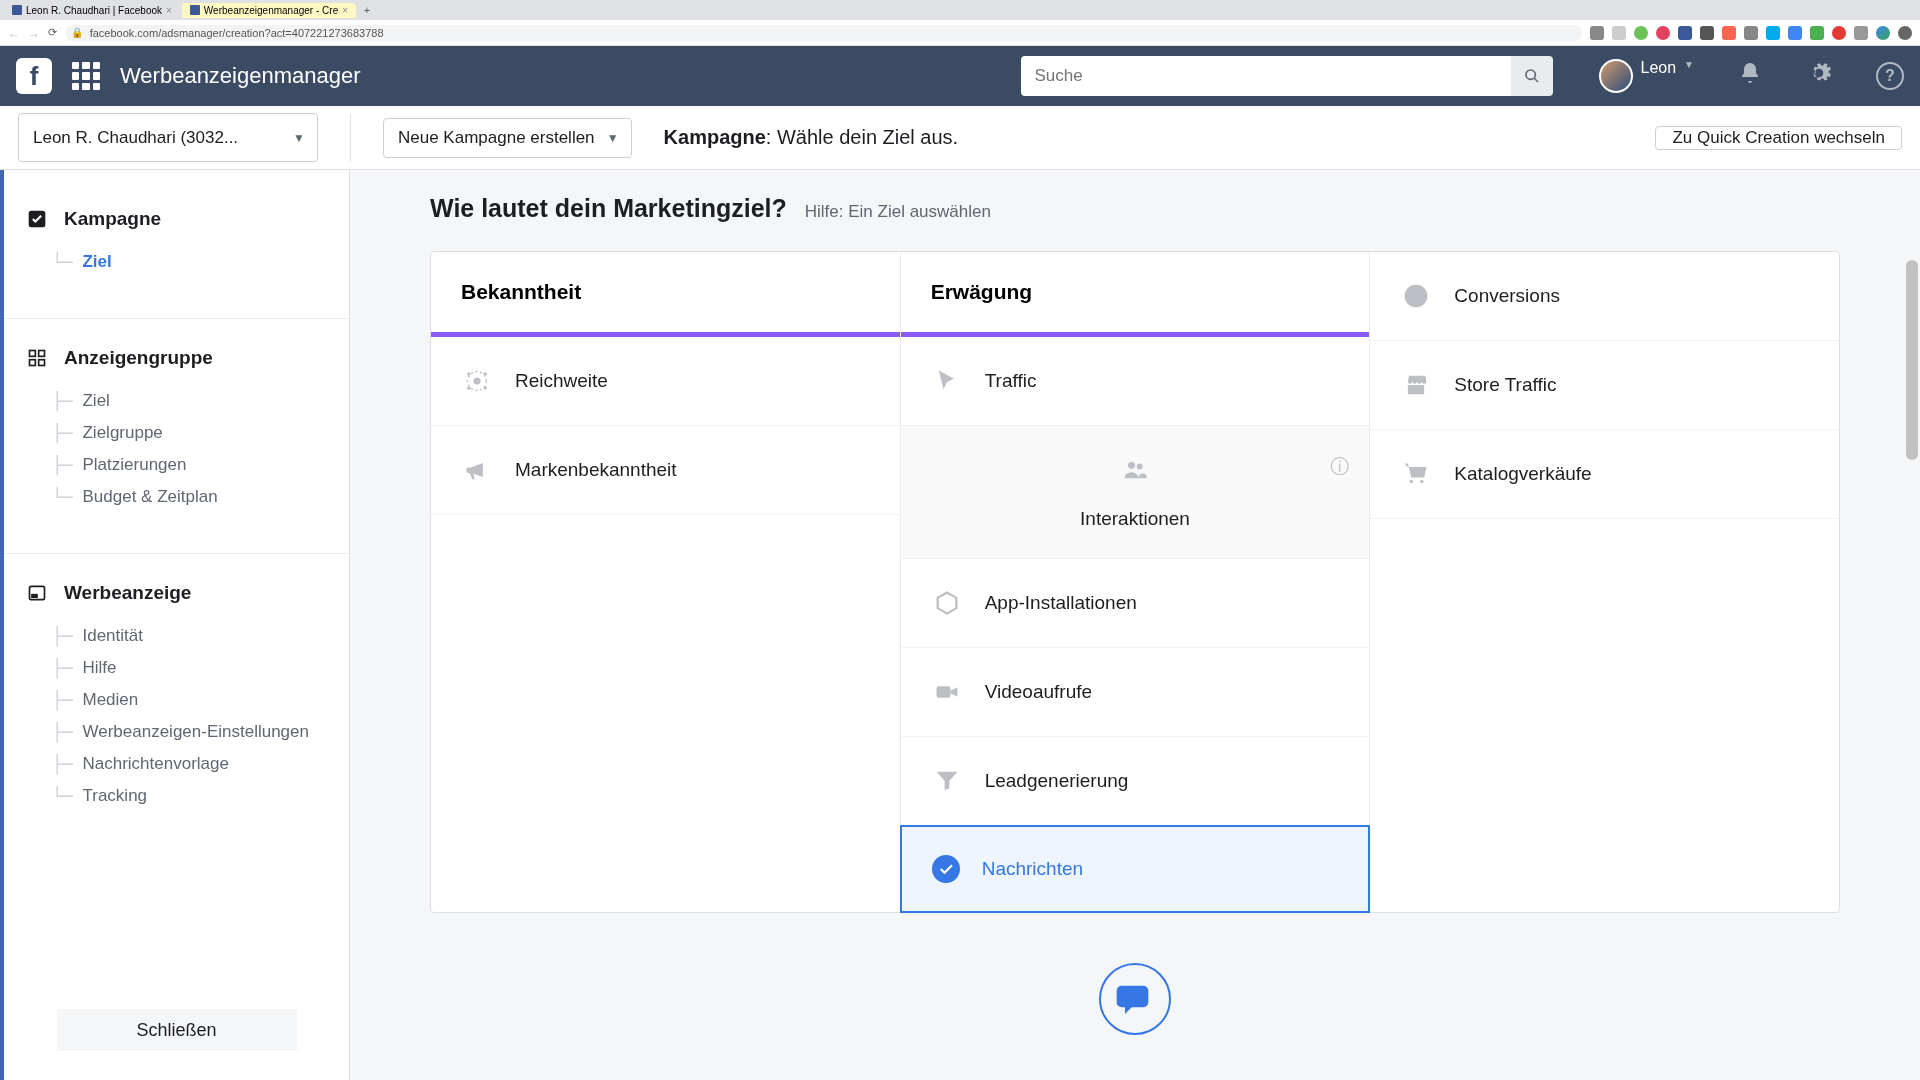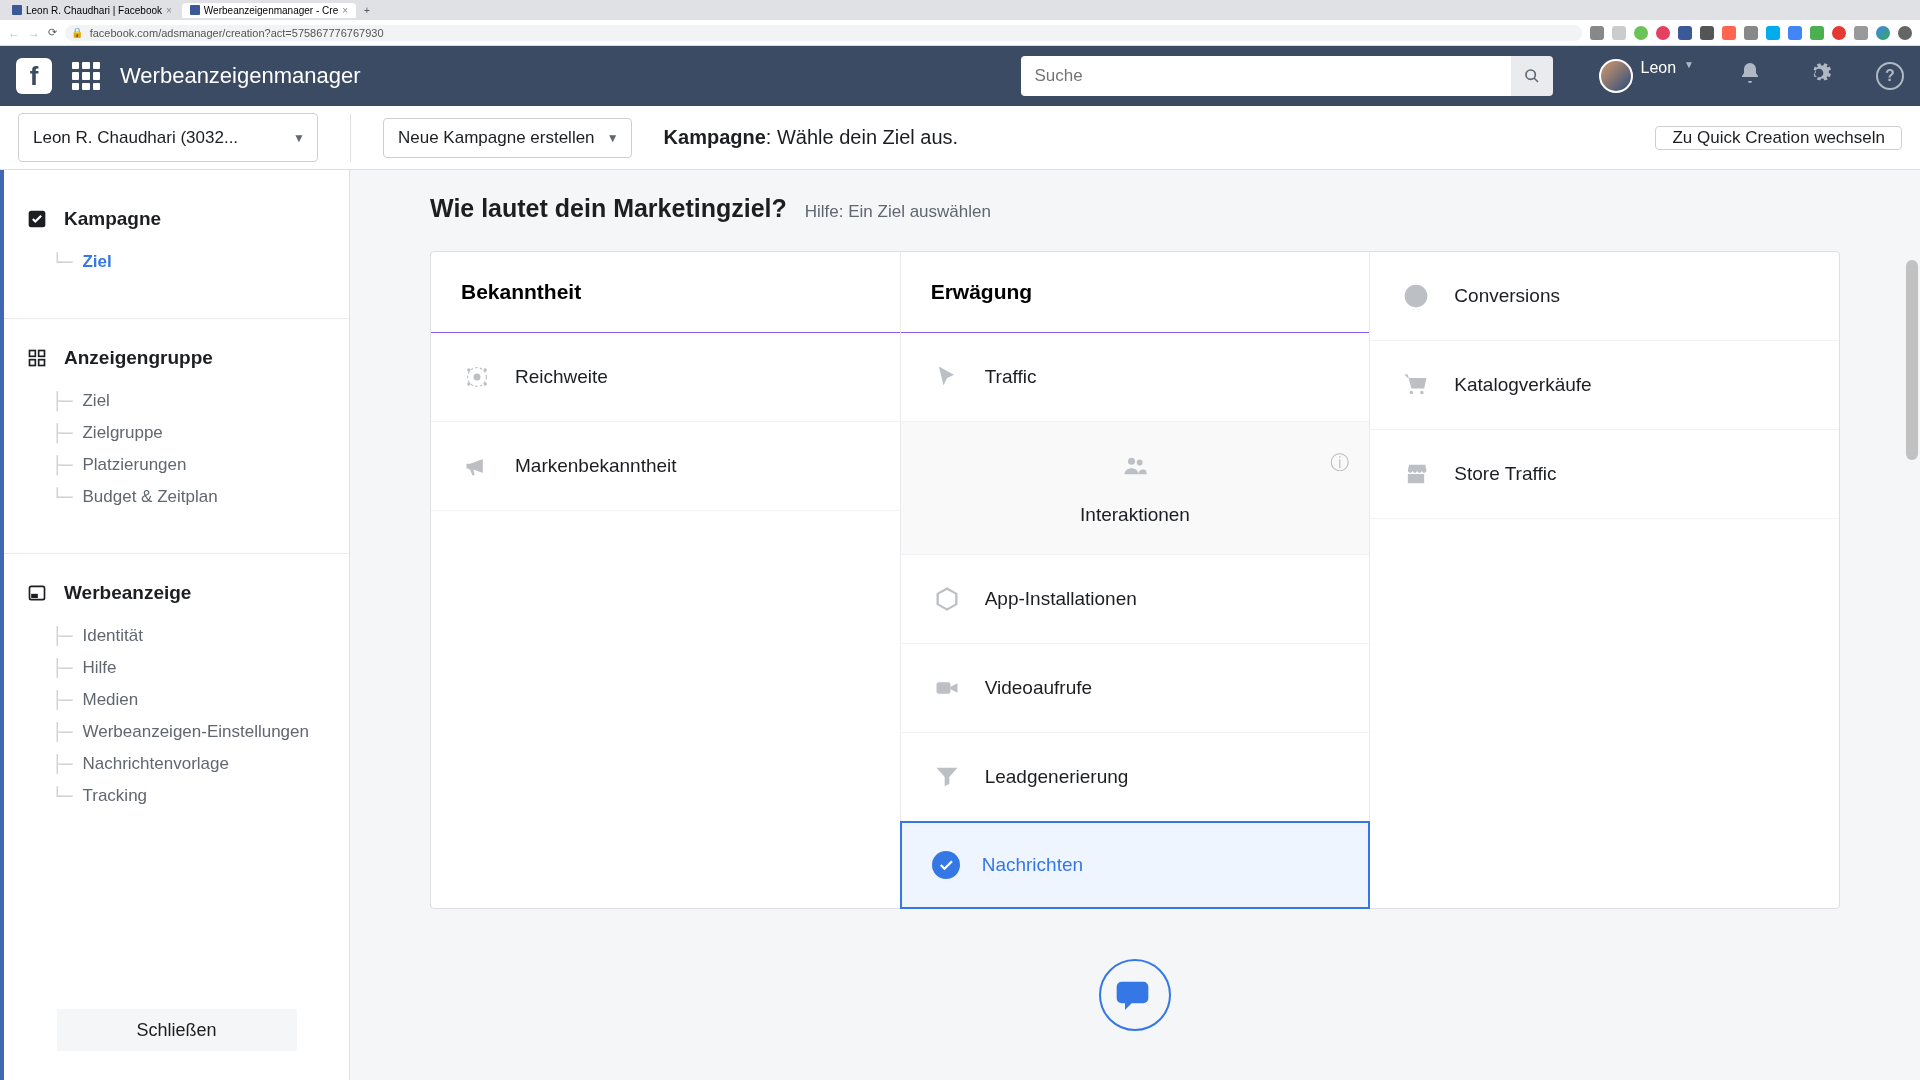--- a/index.html
+++ b/index.html
@@ -1,21 +1,21 @@
 <!DOCTYPE html>
 <html><head>
 <meta charset="utf-8">
 <style>
 * { box-sizing: border-box; margin: 0; padding: 0; }
 body { font-family: -apple-system, BlinkMacSystemFont, "Segoe UI", Helvetica, Arial, sans-serif; background: #f5f6f7; overflow: hidden; width: 1920px; height: 1080px; }
 
 
 .browser-chrome { background: #f1f1f1; border-bottom: 1px solid #ddd; }
 .tab-row { display: flex; align-items: center; height: 20px; padding: 0 4px; background: #dfe1e5; font-size: 10px; }
-.tab { display: flex; align-items: center; padding: 2px 8px; background: #ffffff; border-radius: 4px 4px 0 0; margin-right: 2px; gap: 4px; max-width: 180px; }
+.tab { display: flex; align-items: center; padding: 2px 8px; background: #fef9c3; border-radius: 4px 4px 0 0; margin-right: 2px; gap: 4px; max-width: 180px; }
 .tab.inactive { background: transparent; }
 .tab-close { color: #888; cursor: pointer; }
 .tab-add { padding: 0 6px; color: #555; cursor: pointer; }
 .tab-favicon { width: 10px; height: 10px; background: #3b5998; border-radius: 1px; }
 .url-row { display: flex; align-items: center; height: 25px; padding: 0 8px; gap: 8px; background: #fff; }
 .nav-arrow { color: #bbb; cursor: pointer; font-size: 12px; }
 .reload { color: #555; cursor: pointer; font-size: 11px; }
 .lock-icon { color: #5a5; font-size: 10px; }
 .url-box { flex: 1; font-size: 11px; color: #555; padding: 2px 6px; background: #f1f3f4; border-radius: 10px; display: flex; align-items: center; gap: 6px; }
 .ext-icons { display: flex; gap: 8px; align-items: center; }
@@ -64,21 +64,21 @@
 
 .main { flex: 1; background: #f5f6f7; overflow-y: auto; padding: 0 80px 40px 80px; position: relative; }
 .main-scroll { max-width: 1420px; margin: 0 auto; }
 .marketing-head { display: flex; align-items: baseline; gap: 18px; margin: 24px 0 28px 0; }
 .marketing-q { font-size: 25px; font-weight: 600; color: #1c1e21; }
 .help-link { font-size: 17px; color: #606770; cursor: pointer; }
 
 .goal-grid { display: flex; background: #fff; border: 1px solid #dddfe2; border-radius: 4px; }
 .goal-col { flex: 1; border-right: 1px solid #e9ebee; }
 .goal-col:last-child { border-right: none; }
-.goal-col-head { padding: 28px 30px; font-size: 21px; font-weight: 700; border-bottom: 1px solid #8b5cf6; }
+.goal-col-head { padding: 28px 30px; font-size: 21px; font-weight: 700; border-bottom: 5px solid #8b5cf6; }
 .goal-item { display: flex; align-items: center; gap: 22px; padding: 28px 30px; border-bottom: 1px solid #f2f3f5; font-size: 19px; color: #1c1e21; cursor: pointer; position: relative; }
 .goal-item.hovered { background: #f9f9fa; flex-direction: column; }
 .goal-item.selected { background: #eff5ff; border: 2px solid #3578e5; margin: -1px; z-index: 2; color: #3578e5; }
 .goal-item .info { position: absolute; right: 20px; color: #bcc0c4; }
 .goal-icon { width: 32px; height: 32px; color: #bcc0c4; display: flex; align-items: center; justify-content: center; }
 .goal-item.selected .goal-icon { background: #3578e5; border-radius: 50%; color: #fff; width: 28px; height: 28px; }
 .goal-icon svg { width: 28px; height: 28px; fill: currentColor; }
 .goal-item.selected .goal-icon svg { width: 18px; height: 18px; }
 
 .result-icon-wrap { display: flex; justify-content: center; margin-top: 50px; }
@@ -105,21 +105,21 @@
       <span class="tab-close">×</span>
     </div>
     <span class="tab-add">+</span>
   </div>
   <div class="url-row">
     <span class="nav-arrow">←</span>
     <span class="nav-arrow">→</span>
     <span class="reload">⟳</span>
     <div class="url-box">
       <span class="lock-icon">🔒</span>
-      <span>facebook.com/adsmanager/creation?act=575867776767930</span>
+      <span>facebook.com/adsmanager/creation?act=407221273683788</span>
     </div>
     <div class="ext-icons">
       <span class="ext-icon" style="background:#888"></span>
       <span class="ext-icon" style="background:#ccc"></span>
       <span class="ext-icon" style="background:#6ac259;border-radius:50%"></span>
       <span class="ext-icon" style="background:#e4405f;border-radius:50%"></span>
       <span class="ext-icon" style="background:#3b5998"></span>
       <span class="ext-icon" style="background:#555"></span>
       <span class="ext-icon" style="background:#ff6550"></span>
       <span class="ext-icon" style="background:#888"></span>
@@ -382,32 +382,32 @@
                 <svg viewBox="0 0 24 24" fill="none" stroke="currentColor" stroke-width="1.5">
                   <circle cx="12" cy="12" r="9"></circle>
                   <path d="M3 12h18M12 3c3 3 3 15 0 18M12 3c-3 3-3 15 0 18"></path>
                 </svg>
               </span>
             <span>Conversions</span>
           </div>
           <div class="goal-item">
             <span class="goal-icon">
                 <svg viewBox="0 0 24 24">
+                  <path d="M4 4h16l1 5c0 1-1 2-2 2s-2-1-2-2c0 1-1 2-2 2s-2-1-2-2c0 1-1 2-2 2s-2-1-2-2c0 1-1 2-2 2s-2-1-2-2l1-5zm1 8h14v8H5v-8z"></path>
+                </svg>
+              </span>
+            <span>Store Traffic</span>
+          </div>
+          <div class="goal-item">
+            <span class="goal-icon">
+                <svg viewBox="0 0 24 24">
                   <path d="M5 6h16l-2 9H8L5 3H2m6 17a1.5 1.5 0 1 0 0-3 1.5 1.5 0 0 0 0 3zm9 0a1.5 1.5 0 1 0 0-3 1.5 1.5 0 0 0 0 3z"></path>
                 </svg>
               </span>
             <span>Katalogverkäufe</span>
-          </div>
-          <div class="goal-item">
-            <span class="goal-icon">
-                <svg viewBox="0 0 24 24">
-                  <path d="M4 4h16l1 5c0 1-1 2-2 2s-2-1-2-2c0 1-1 2-2 2s-2-1-2-2c0 1-1 2-2 2s-2-1-2-2c0 1-1 2-2 2s-2-1-2-2l1-5zm1 8h14v8H5v-8z"></path>
-                </svg>
-              </span>
-            <span>Store Traffic</span>
           </div>
         </div>
       </div>
 
       <div class="result-icon-wrap">
         <div class="result-icon">
           <svg viewBox="0 0 24 24">
               <path d="M4 4h13a3 3 0 0 1 3 3v7a3 3 0 0 1-3 3H10l-4 4v-4H4a3 3 0 0 1-3-3V7a3 3 0 0 1 3-3z"></path>
             </svg>
         </div>

